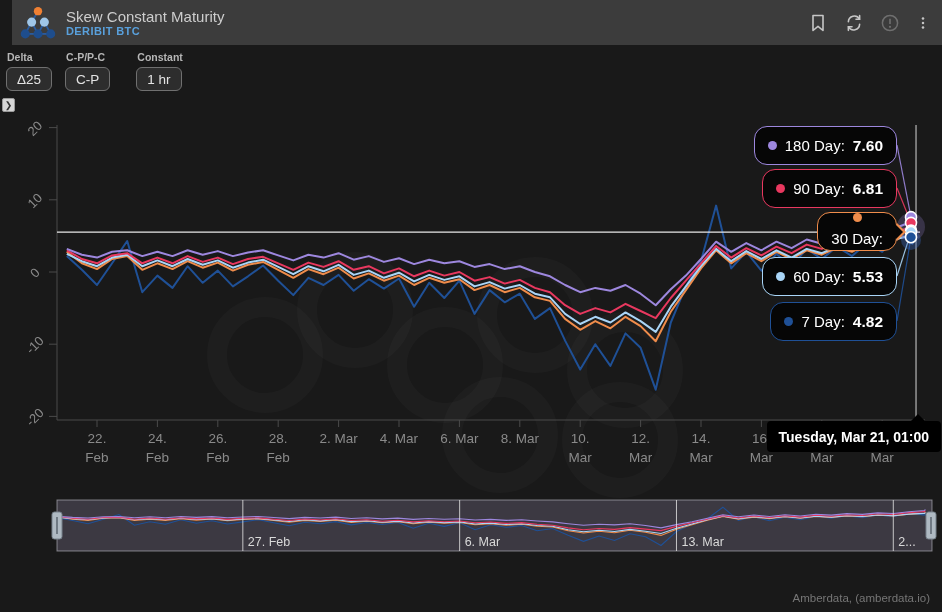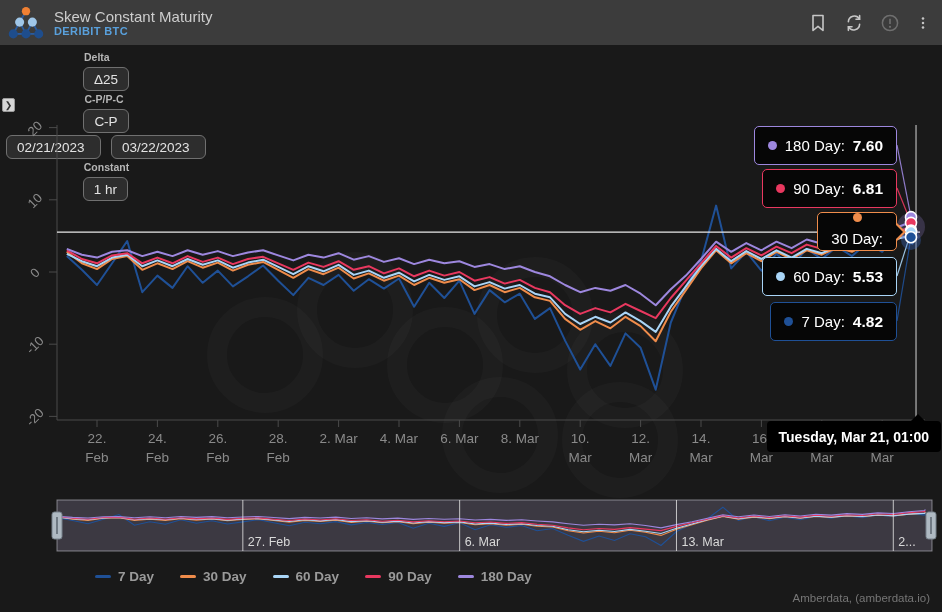--- a/index.html
+++ b/index.html
@@ -1,43 +1,43 @@
 <!DOCTYPE html>
 <html><head>
 <meta charset="utf-8">
 <style>
   html,body{margin:0;padding:0;background:#101010;}
   .app{position:relative;width:942px;height:612px;background:#191919;overflow:hidden;
        font-family:"Liberation Sans",sans-serif;}
   
-  .hdr{position:absolute;top:0;left:0;right:0;height:45px;background:#3c3c3c;
+  .hdr{position:absolute;top:0;left:12px;right:0;height:45px;background:#3c3c3c;
        display:flex;align-items:center;padding:0 12px 0 6px;box-sizing:border-box;}
   .logo{width:40px;height:40px;margin-right:8px;flex:0 0 auto;}
   .titles{display:flex;flex-direction:column;justify-content:center;line-height:1.15;}
   .title{font-size:15px;color:#cdcdcd;font-weight:400;}
   .subtitle{font-size:11px;color:#59a0dc;font-weight:700;letter-spacing:.4px;}
   .hicons{margin-left:auto;display:flex;align-items:center;gap:16px;}
   .hicon{width:20px;height:20px;color:#c6c6c6;cursor:pointer;display:block;}
   .hicon.dim{color:#6f6f6f;}
   
-  .controls{position:absolute;top:51px;left:6px;display:flex;gap:2px;align-items:center;flex-direction:column;}
+  .controls{position:absolute;top:51px;left:6px;display:flex;gap:13px;align-items:flex-start;}
   .grp .lab{font-size:10.5px;font-weight:700;color:#b6b6b6;margin:0 0 4px 1px;}
   .btnrow{display:flex;gap:10px;border-radius:10px;}
   .cbtn{background:#2d2d2d;border:1px solid #707070;border-radius:6px;color:#e3e3e3;
         font-size:13.5px;height:24px;display:flex;align-items:center;padding:0 10px;
         cursor:pointer;white-space:nowrap;font-family:inherit;}
   .cbtn.date{width:95px;}
   .expander{position:absolute;left:2px;top:98px;width:13px;height:14px;background:#d6d6d6;
         border:1px solid #9a9a9a;border-radius:2px;color:#333;font-size:9px;line-height:12px;
         text-align:center;padding:0;cursor:pointer;font-family:inherit;}
   
   #cv{position:absolute;top:0;left:0;z-index:1;}
   
   .tip{position:absolute;right:45px;height:37px;background:#060606;border:1.5px solid #888;
-       border-radius:5px;display:flex;align-items:center;gap:8px;padding:0 13px;color:#fff;
+       border-radius:13px;display:flex;align-items:center;gap:8px;padding:0 13px;color:#fff;
        font-size:15px;white-space:nowrap;z-index:5;}
   .tip .dot{width:9px;height:9px;border-radius:50%;flex:0 0 auto;}
   .tip b{font-size:15.5px;}
   .tip .ptr,.tip .ptr2{position:absolute;width:0;height:0;top:50%;}
   .tip .ptr{right:-10px;margin-top:-9px;border:9px solid transparent;border-right:none;}
   .tip .ptr2{right:-7px;margin-top:-7px;border:7px solid transparent;border-right:none;border-left-color:#060606;}
   
   .date-tip{position:absolute;top:421px;right:1px;height:31px;background:#000;border-radius:4px;
        color:#fff;font-weight:700;font-size:14px;display:flex;align-items:center;
        padding:0 12px;z-index:6;}
@@ -108,24 +108,20 @@
           <button class="cbtn">Δ25</button>
         </div>
     </div>
     <div class="grp">
       <div class="lab">C-P/P-C</div>
       <div class="btnrow">
           <button class="cbtn">C-P</button>
         </div>
     </div>
     <div class="grp">
-      <div class="btnrow">
-        <button class="cbtn date">02/21/2023</button>
-        <button class="cbtn date">03/22/2023</button>
-      </div>
     </div>
     <div class="grp">
       <div class="lab">Constant</div>
       <div class="btnrow">
           <button class="cbtn">1 hr</button>
         </div>
     </div>
   </div>
 
   <button class="expander">❯</button>
@@ -263,37 +259,15 @@
       </div>
       <div class="tip" style="top: 302px; border-color: rgb(31, 80, 150);">
         <span class="dot" style="background: rgb(31, 80, 150);"></span>
         <span>7 Day: </span>
         <b>4.82</b>
       </div>
     </div>
 
   <div class="date-tip">Tuesday, Mar 21, 01:00</div>
 
-  <div id="legend">
-      <span class="litem">
-        <span class="ldash" style="background: rgb(31, 80, 150);"></span>
-        <span class="llab">7 Day</span>
-      </span>
-      <span class="litem">
-        <span class="ldash" style="background: rgb(239, 140, 75);"></span>
-        <span class="llab">30 Day</span>
-      </span>
-      <span class="litem">
-        <span class="ldash" style="background: rgb(169, 213, 247);"></span>
-        <span class="llab">60 Day</span>
-      </span>
-      <span class="litem">
-        <span class="ldash" style="background: rgb(232, 56, 95);"></span>
-        <span class="llab">90 Day</span>
-      </span>
-      <span class="litem">
-        <span class="ldash" style="background: rgb(157, 135, 222);"></span>
-        <span class="llab">180 Day</span>
-      </span>
-    </div>
 
   <div class="attrib">Amberdata, (amberdata.io)</div>
 </div>
 
 </body></html>

